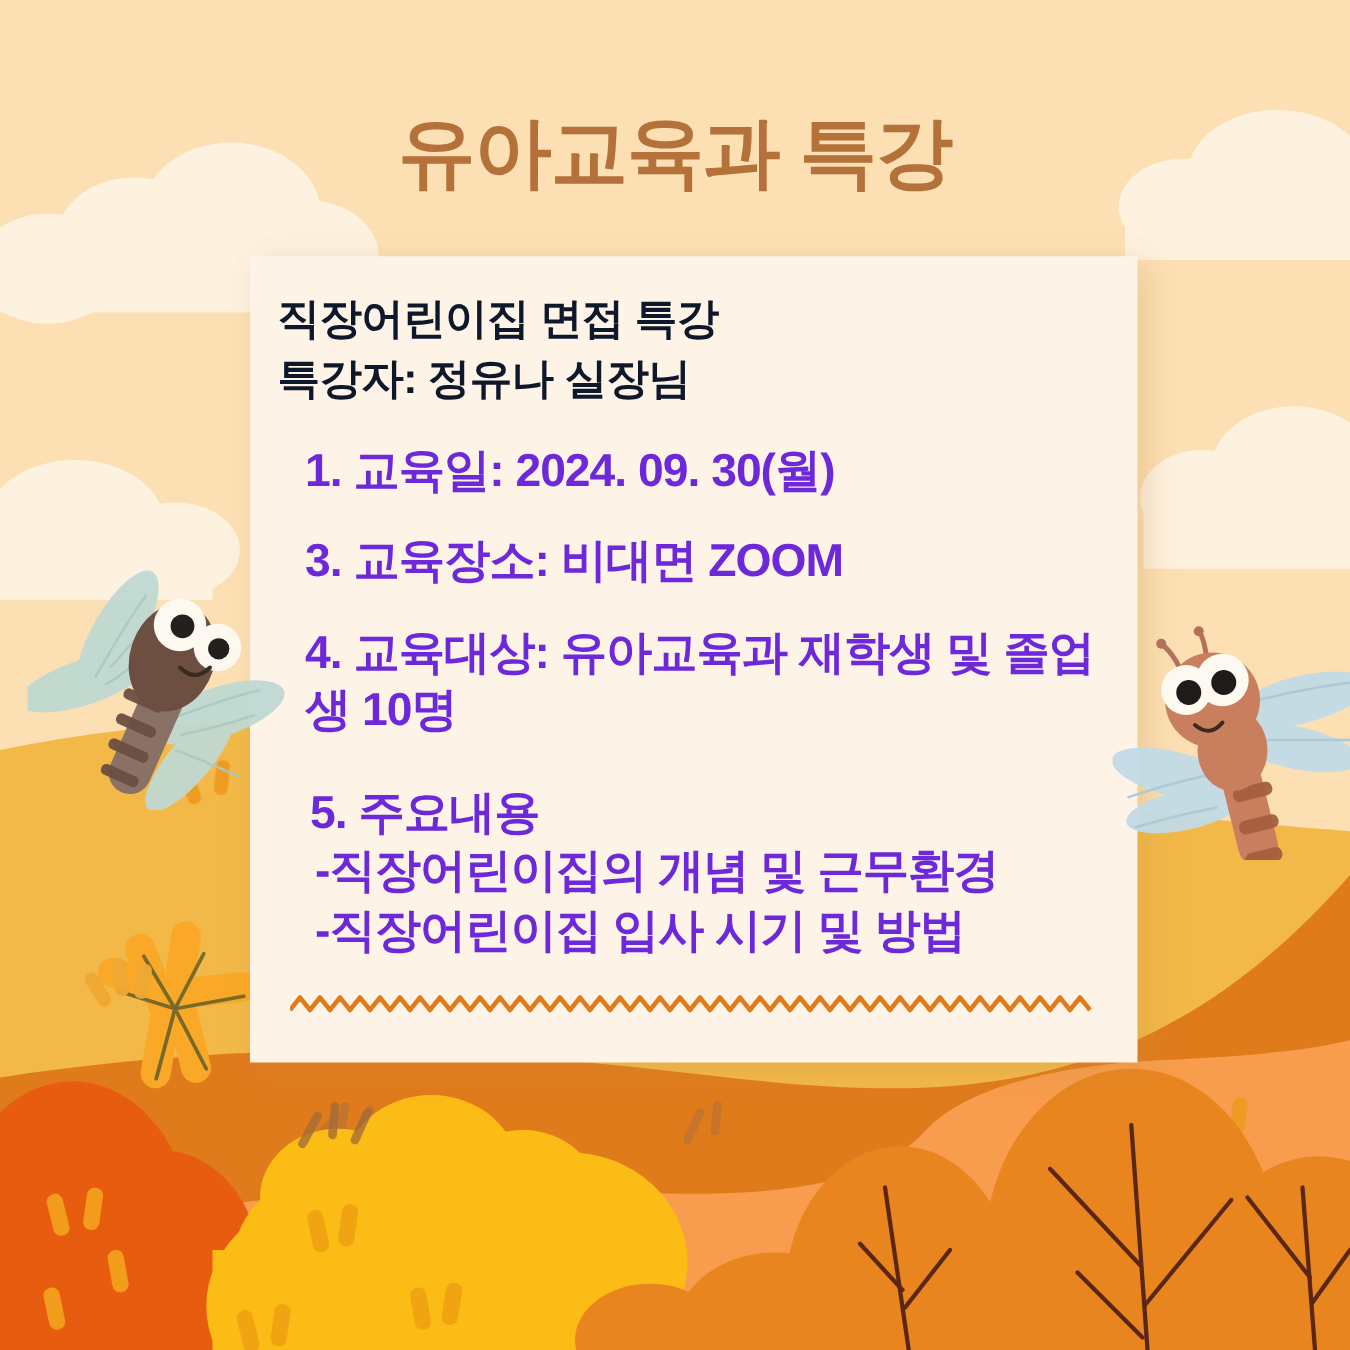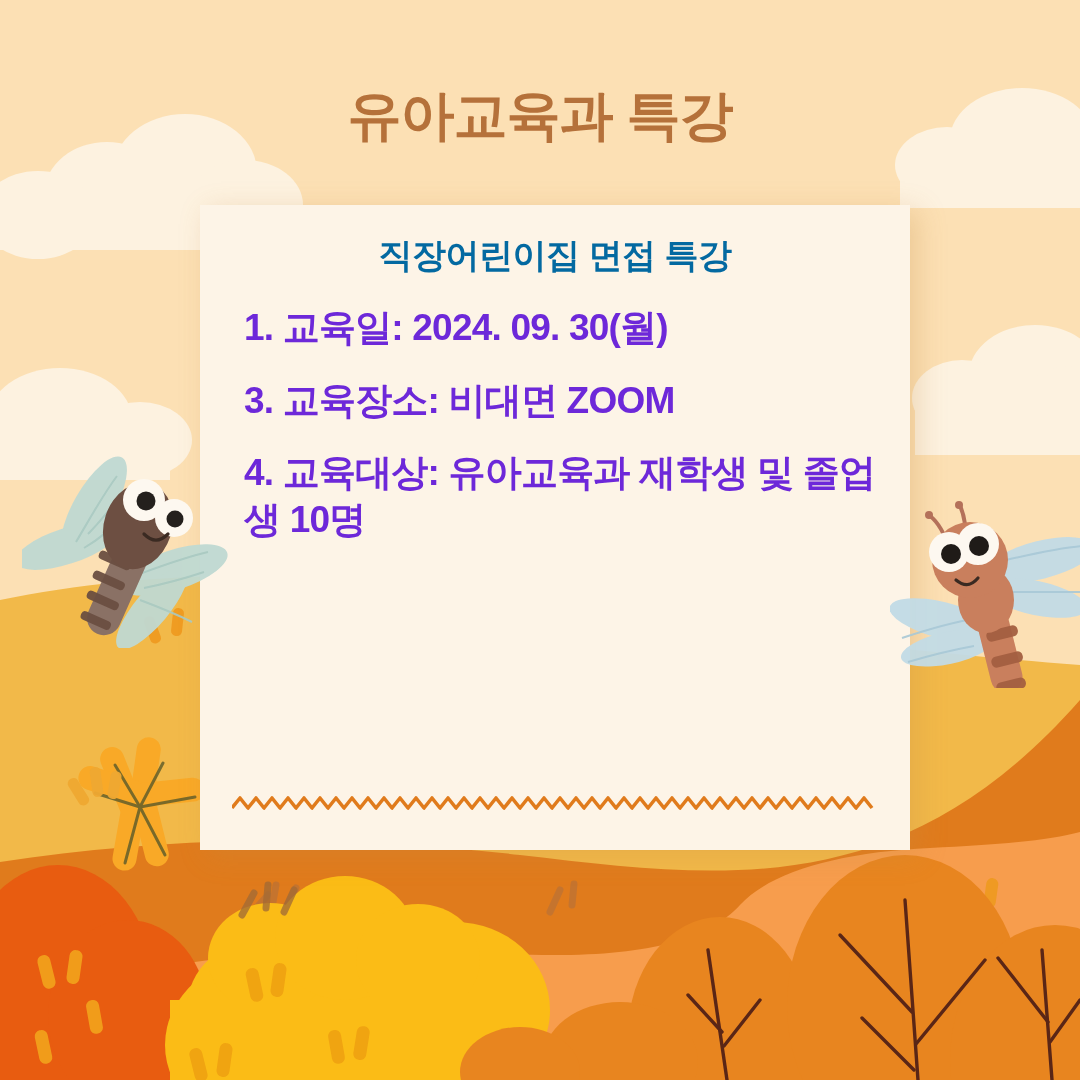--- a/index.html
+++ b/index.html
@@ -33,38 +33,37 @@
     height: 645px;
     background: #fdf4e7;
     box-shadow: 8px 6px 26px rgba(196, 140, 70, 0.28);
   }
 
   #title {
     position: absolute;
     left: 0; top: 80px;
     width: 1080px;
     text-align: center;
-    font-size: 54px;
+    font-size: 62px;
     font-weight: 800;
     letter-spacing: -1px;
     color: #b5713a;
     z-index: 40;
   }
 
   .card-inner {
     position: relative;
     width: 100%;
     height: 100%;
     box-sizing: border-box;
     padding: 26px 22px 0 22px;
   }
 
   .sub {
-    text-align: center;
-    color: #0369a1;
+    color: #0f172a;
     font-size: 34px;
     font-weight: 800;
     line-height: 1.42;
     letter-spacing: -0.5px;
   }
 
   .items {
     margin-top: 26px;
     color: #6d28d9;
     font-size: 37px;
@@ -262,27 +261,33 @@
       <rect x="18" y="62" width="11" height="30" rx="5" transform="rotate(-32 23 77)"></rect>
       <rect x="54" y="56" width="11" height="28" rx="5" transform="rotate(10 59 70)"></rect>
     </g>
   </svg>
 
   <div id="card">
     <div class="card-inner">
 
       <div class="sub">
         <div>직장어린이집 면접 특강</div>
+        <div>특강자: 정유나 실장님</div>
       </div>
 
       <div class="items">
         <div class="item">1. 교육일: 2024. 09. 30(월)</div>
         <div class="item">3. 교육장소: 비대면 ZOOM</div>
         <div class="item">4. 교육대상: 유아교육과 재학생 및 졸업생 10명</div>
 
+        <div class="item item-5">
+          <div>5. 주요내용</div>
+          <div class="sub-line">-직장어린이집의 개념 및 근무환경</div>
+          <div class="sub-line">-직장어린이집 입사 시기 및 방법</div>
+        </div>
       </div>
 
       <svg class="zigzag" viewBox="0 0 642 22" preserveAspectRatio="none">
         <polyline fill="none" stroke="#e07b1c" stroke-width="3.6" stroke-linejoin="round" points="0,16 8,6 16,16 24,6 32,16 40,6 48,16 56,6 64,16 72,6 80,16 88,6 96,16 104,6 112,16 120,6 128,16 136,6 144,16 152,6 160,16 168,6 176,16 184,6 192,16 200,6 208,16 216,6 224,16 232,6 240,16 248,6 256,16 264,6 272,16 280,6 288,16 296,6 304,16 312,6 320,16 328,6 336,16 344,6 352,16 360,6 368,16 376,6 384,16 392,6 400,16 408,6 416,16 424,6 432,16 440,6 448,16 456,6 464,16 472,6 480,16 488,6 496,16 504,6 512,16 520,6 528,16 536,6 544,16 552,6 560,16 568,6 576,16 584,6 592,16 600,6 608,16 616,6 624,16 632,6 640,16"></polyline>
       </svg>
     </div>
   </div>
 
   <div id="title">유아교육과 특강</div>
 

